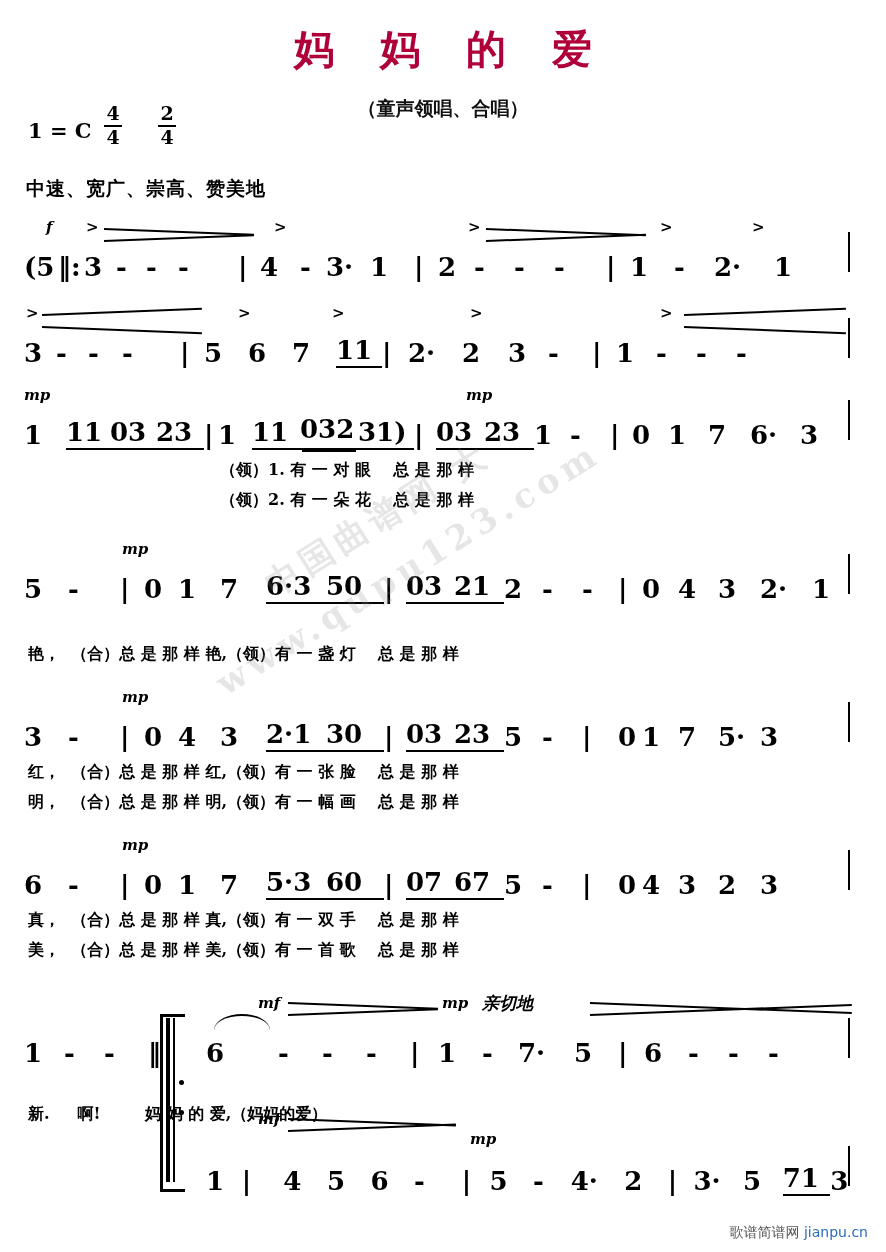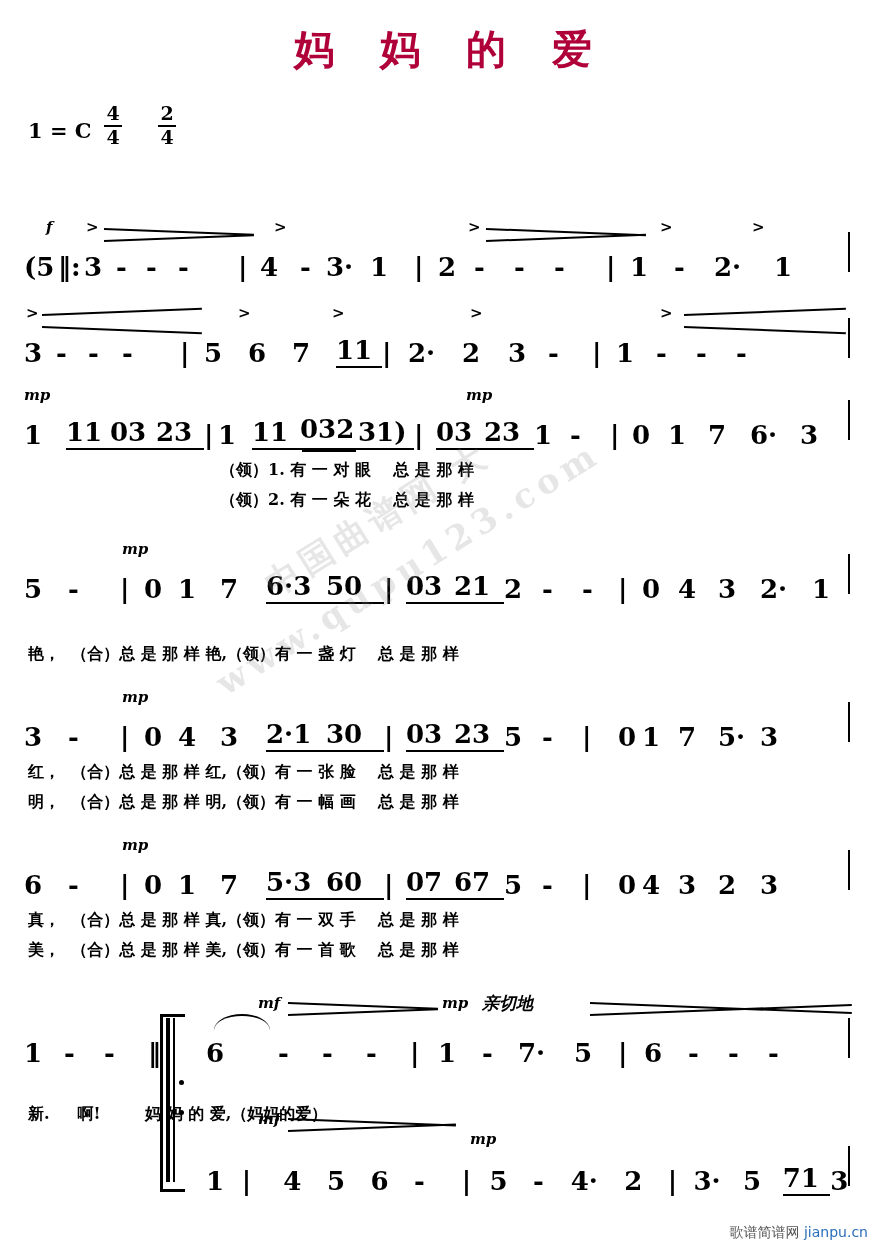--- a/index.html
+++ b/index.html
@@ -195,34 +195,36 @@
     color: #555;
   }
   .footer .site { color: #2a6ebb; }
 </style>
 </head>
 <body>
 
 <div class="sheet">
 
   <div class="title">妈 妈 的 爱</div>
+  <div class="subtitle">（童声领唱、合唱）</div>
 
   <div class="keysig">1 = C</div>
 
   <div class="meter m44">
     <span class="num">4</span>
     <span class="bar"></span>
     <span class="den">4</span>
   </div>
   <div class="meter m24">
     <span class="num">2</span>
     <span class="bar"></span>
     <span class="den">4</span>
   </div>
 
+  <div class="tempo">中速、宽广、崇高、赞美地</div>
 
   <div class="system" style="top:222px;">
     <div class="dyn" style="left:46px; top:-4px;">f</div>
     <div class="accent" style="left:86px; top:-4px;">&gt;</div>
     <div class="accent" style="left:274px; top:-4px;">&gt;</div>
     <div class="accent" style="left:468px; top:-4px;">&gt;</div>
     <div class="accent" style="left:660px; top:-4px;">&gt;</div>
     <div class="accent" style="left:752px; top:-4px;">&gt;</div>
     <div class="hairpin" style="left:104px; top:6px; width:150px;">
         <span class="l1"></span>

